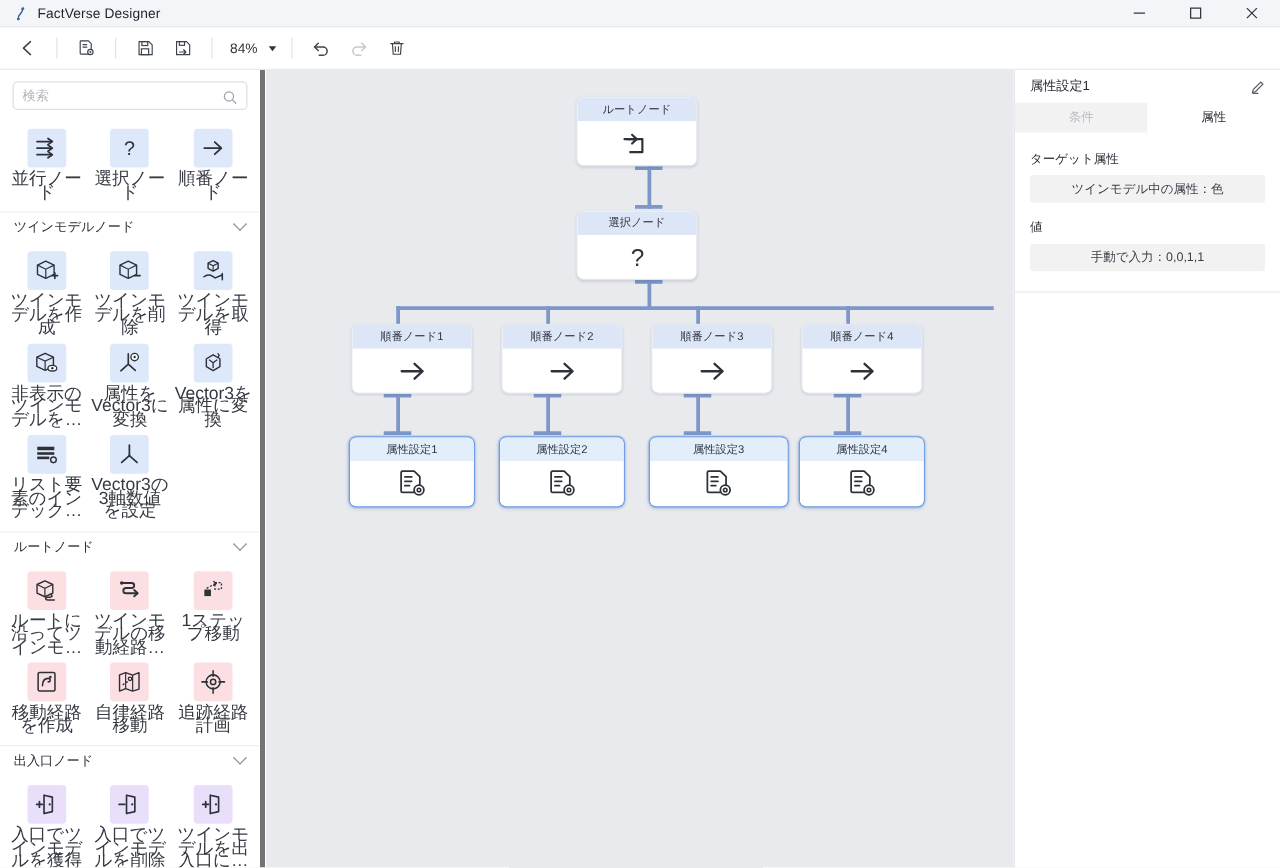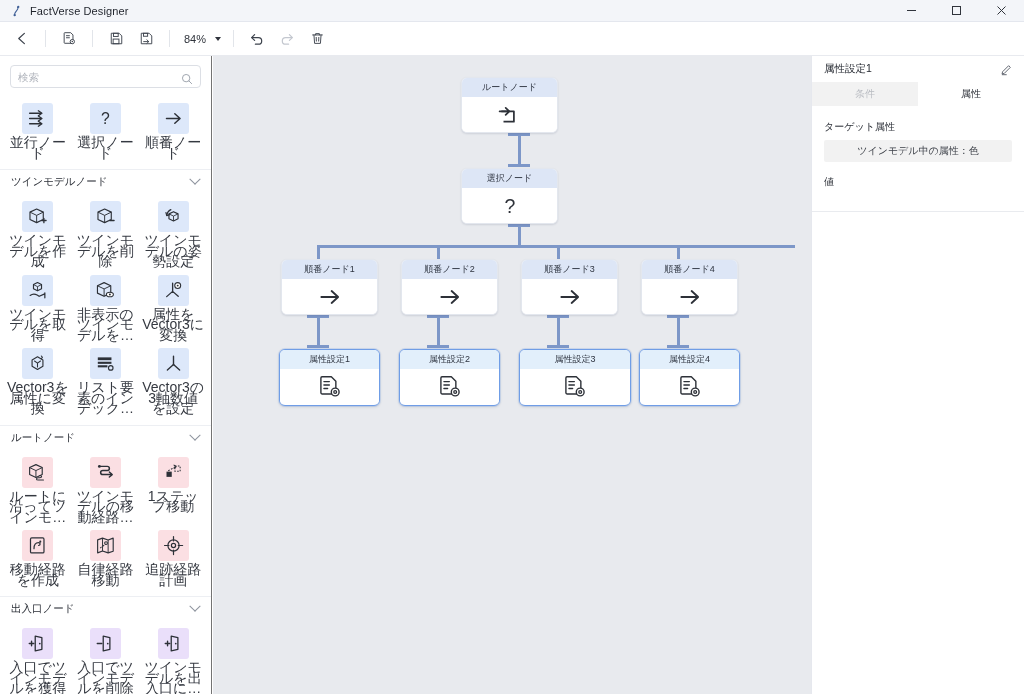--- a/index.html
+++ b/index.html
@@ -51,21 +51,21 @@
     border-radius: 4px;
   }
   .caret { width: 0; height: 0;
     border-left: 3.5px solid transparent; border-right: 3.5px solid transparent;
     border-top: 4.5px solid #30343c; }
 
   
   .sidebar {
     position: absolute; top: 56px; left: 0; width: 212px; height: 638px;
     background: #ffffff;
-    border-right: 1px solid #737373;
+    border-right: 4px solid #737373;
     overflow: hidden;
   }
   .search-wrap { padding: 9px 10px 8px 10px; }
   .search-box {
     height: 23px; border: 1px solid #dcdfe5; border-radius: 4px;
     background: #fff; display: flex; align-items: center;
     padding: 0 7px; gap: 4px;
   }
   .search-box input {
     flex: 1; border: 0; outline: 0; font-size: 10.5px; color: #30343c;
@@ -318,31 +318,20 @@
               <path d="M11 3.4 18.6 7v8.4L11 19 3.4 15.4V7z" fill="none" stroke="#2d3138" stroke-width="1.3" stroke-linejoin="round"></path>
               <path d="M3.4 7 11 10.7 18.6 7M11 10.7V19" fill="none" stroke="#2d3138" stroke-width="1.1"></path>
               <path d="M16.8 16.6h5" stroke="#2d3138" stroke-width="1.5" stroke-linecap="round"></path>
             </svg>
           </div>
           <div class="pal-lbl">ツインモデルを削除</div>
         </div>
         <div class="pal-item">
           <div class="pal-ico blue">
             <svg width="21" height="21" viewBox="0 0 24 24">
-              <path d="M12 6.5 17.2 9v5.6L12 17.1 6.8 14.6V9z" fill="none" stroke="#2d3138" stroke-width="1.3" stroke-linejoin="round"></path>
-              <path d="M6.8 9 12 11.5 17.2 9M12 11.5v5.6" fill="none" stroke="#2d3138" stroke-width="1"></path>
-              <path d="M4.4 10.6A8 8 0 0 1 9 4.2" fill="none" stroke="#2d3138" stroke-width="1.4" stroke-linecap="round"></path>
-              <path d="M3.4 7.6 4.3 11 7.6 9.8" fill="none" stroke="#2d3138" stroke-width="1.4" stroke-linecap="round" stroke-linejoin="round"></path>
-            </svg>
-          </div>
-          <div class="pal-lbl">ツインモデルの姿勢設定</div>
-        </div>
-        <div class="pal-item">
-          <div class="pal-ico blue">
-            <svg width="21" height="21" viewBox="0 0 24 24">
               <path d="M12 2.8 16.6 5.2v4.8L12 12.4 7.4 10V5.2z" fill="none" stroke="#2d3138" stroke-width="1.3" stroke-linejoin="round"></path>
               <path d="M7.4 5.2 12 7.6 16.6 5.2M12 7.6v4.8" fill="none" stroke="#2d3138" stroke-width="1"></path>
               <path d="M3.6 17.6c2.6-2 5.4-2 8-.4l2.2 1.4M14 18.6l5.6-2.4M20.4 14.6v5.8" fill="none" stroke="#2d3138" stroke-width="1.4" stroke-linecap="round" stroke-linejoin="round"></path>
             </svg>
           </div>
           <div class="pal-lbl">ツインモデルを取得</div>
         </div>
         <div class="pal-item">
           <div class="pal-ico blue">
             <svg width="21" height="21" viewBox="0 0 24 24">
@@ -645,14 +634,15 @@
     </span>
   </div>
   <div class="rp-tabs" id="rp-tabs">
       <div class="rp-tab inactive">条件</div>
       <div class="rp-tab active">属性</div>
     </div>
   <div class="rp-card" id="rp-fields">
       <div class="fld-lbl">ターゲット属性</div>
       <div class="fld-val">ツインモデル中の属性：色</div>
       <div class="fld-lbl">値</div>
+      <div class="fld-val">手動で入力：0,0,1,1</div>
     </div>
 </div>
 
 </body></html>

